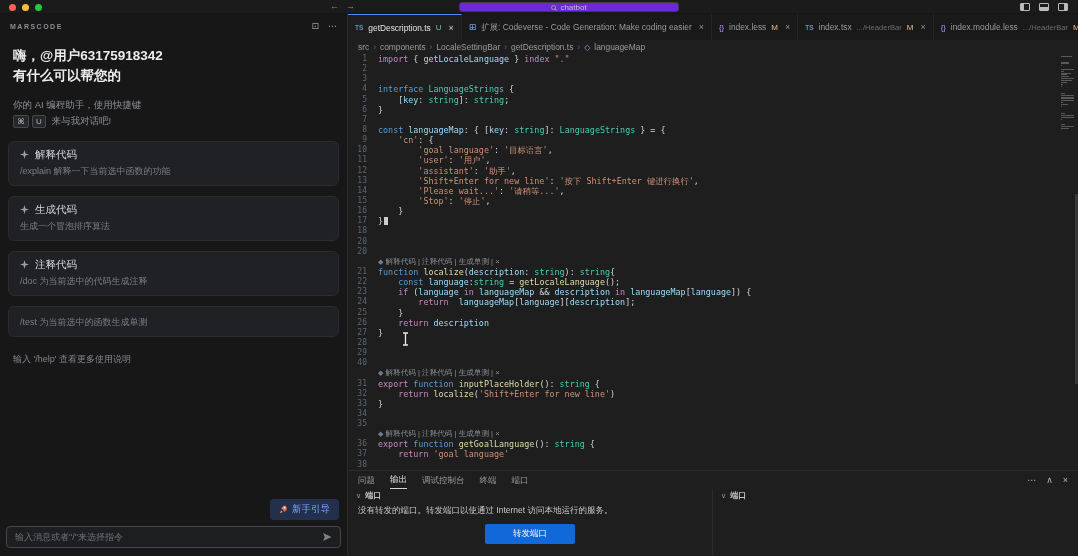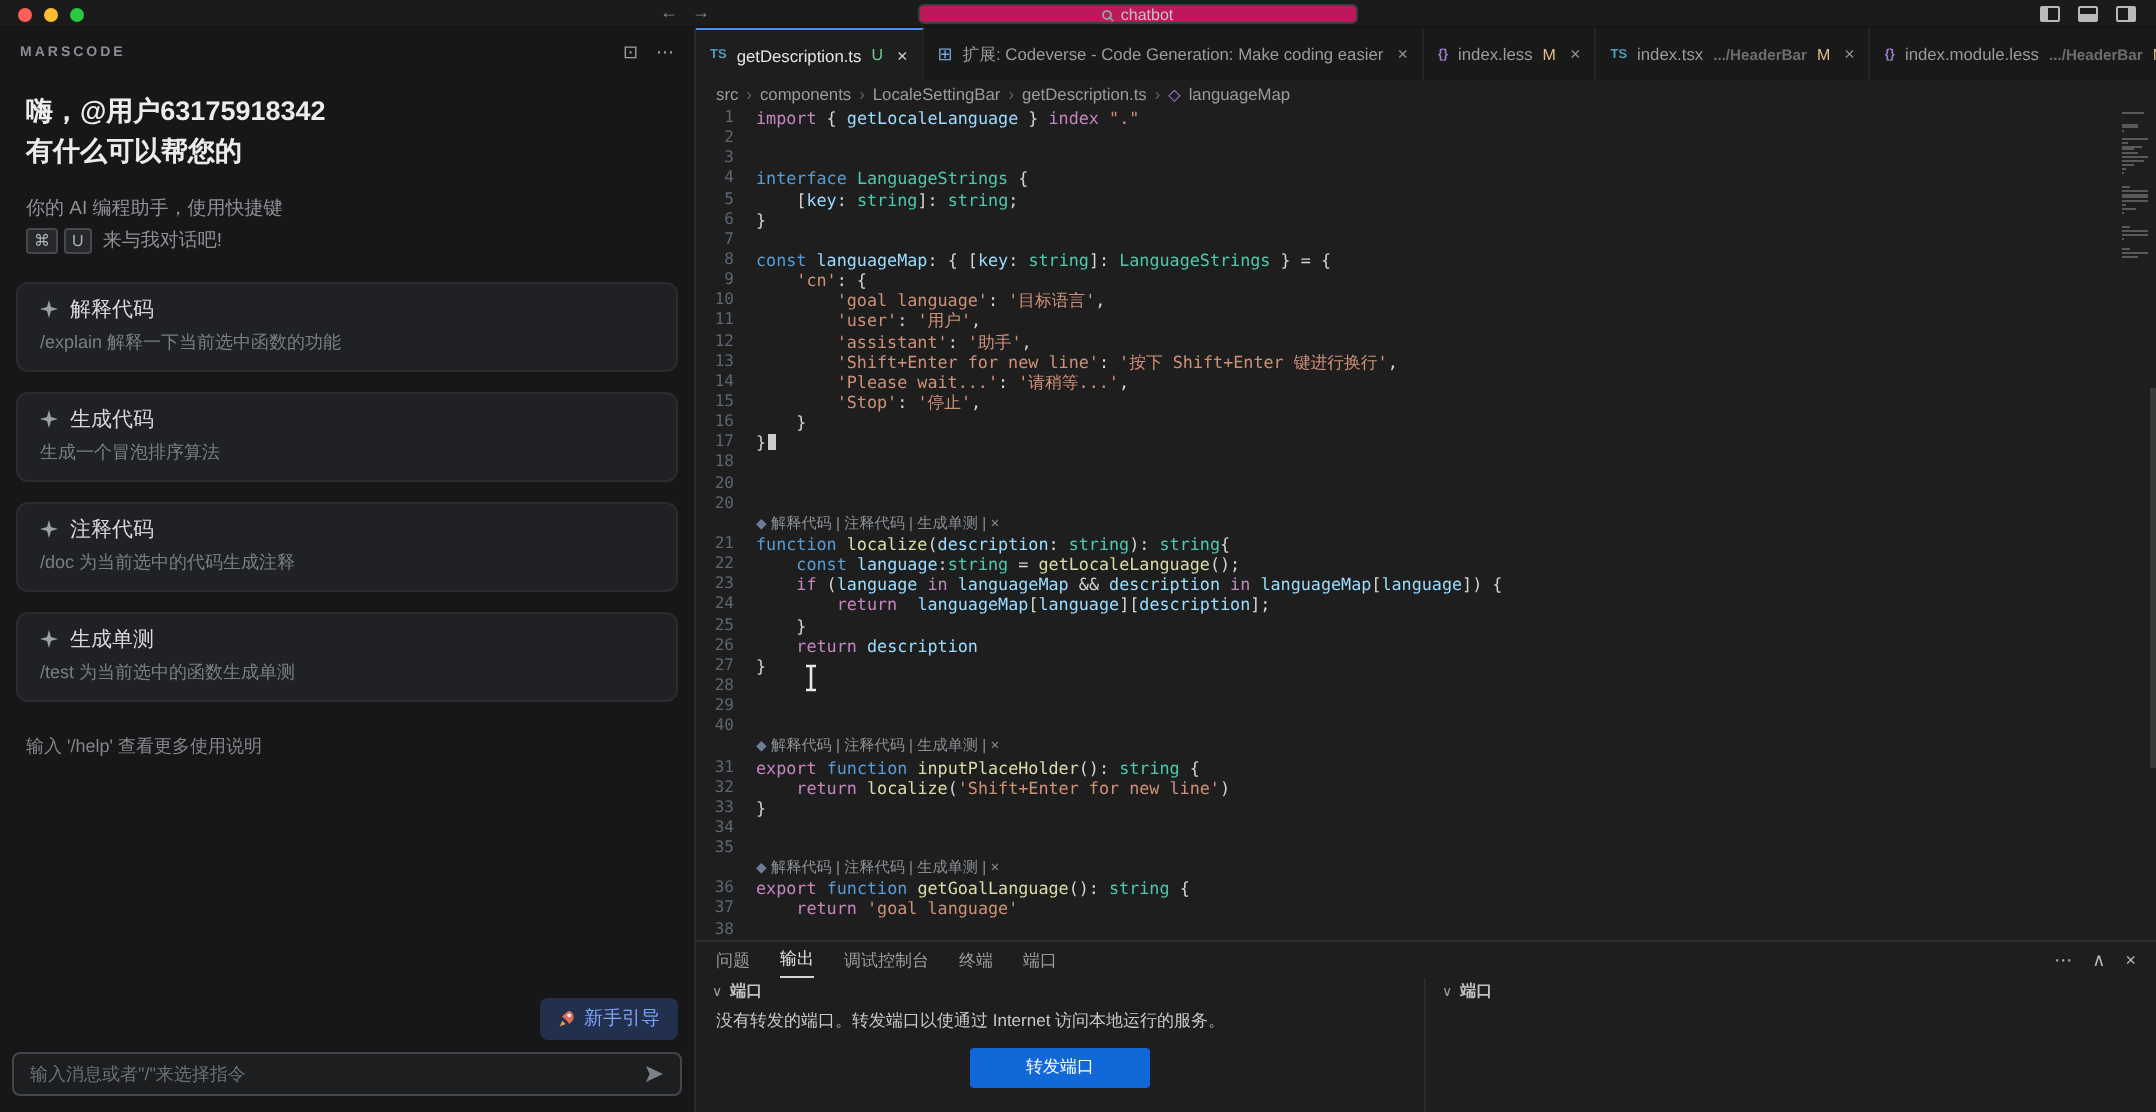--- a/index.html
+++ b/index.html
@@ -6,21 +6,21 @@
   html,body { width:1078px; height:556px; overflow:hidden; background:#111; }
   body { font-family:"Liberation Sans","DejaVu Sans",sans-serif; color:#ccc; position:relative; }
   .window { position:absolute; inset:0; background:#1e1e1e; }
 
   
   .titlebar { position:absolute; top:0; left:0; right:0; height:14px; background:#1b1b1c; border-bottom:1px solid #151515; }
   .lights { position:absolute; left:9px; top:4px; display:flex; gap:6px; }
   .light { width:7px; height:7px; border-radius:50%; display:inline-block; }
   .light.red{background:#ff5f57}.light.yellow{background:#febc2e}.light.green{background:#28c840}
   .navarrows { position:absolute; left:330px; top:1px; display:flex; gap:7px; color:#8a8a8a; font-size:9px; }
-  .cmdbox { position:absolute; left:459px; top:2px; width:220px; height:10px; background:#be185d; border:1px solid #3e3e40; border-radius:3px;
+  .cmdbox { position:absolute; left:459px; top:2px; width:220px; height:10px; background:#6d28d9; border:1px solid #3e3e40; border-radius:3px;
             display:flex; align-items:center; justify-content:center; gap:4px; color:#c3c3c3; font-size:8px; }
   .mag { width:5px; height:5px; border:1px solid #9a9a9a; border-radius:50%; position:relative; flex:0 0 auto; }
   .mag::after { content:''; position:absolute; width:3px; height:1px; background:#9a9a9a; right:-2px; bottom:-1px; transform:rotate(45deg); }
   .tb-right { position:absolute; right:10px; top:3px; display:flex; gap:9px; }
   .lay { width:10px; height:8px; border:1px solid #b9b9b9; border-radius:1px; position:relative; }
   .lay::before { content:''; position:absolute; background:#b9b9b9; }
   .lay.left::before { left:0; top:0; bottom:0; width:3px; }
   .lay.bottom::before { left:0; right:0; bottom:0; height:3px; }
   .lay.right::before { right:0; top:0; bottom:0; width:3px; }
 
@@ -47,21 +47,21 @@
 
   
   .main { position:absolute; left:348px; top:14px; right:0; bottom:0; display:flex; flex-direction:column; background:#1e1e1e; }
   .tabbar { height:26px; background:#191919; display:flex; align-items:stretch; flex:0 0 auto; overflow:hidden; }
   .tab { display:flex; align-items:center; gap:5px; padding:0 7px; border-right:1px solid #242424; font-size:8.4px; color:#9b9b9b; white-space:nowrap; flex:0 0 auto; cursor:pointer; }
   .tab.active { background:#1e1e1e; color:#e4e4e4; border-top:1px solid #4e8df6; }
   .ficon { font-size:6.5px; font-weight:bold; }
   .ficon.ts { color:#519aba; }
   .ficon.less { color:#9b7cc9; }
   .ficon.ext { color:#75a3d8; font-size:9px; font-weight:normal; }
-  .tab .dir { color:#6d6d6d; font-size:7.6px;font-weight:bold; }
+  .tab .dir { color:#6d6d6d; font-size:7.6px; }
   .badge { font-size:8px; }
   .badge.u { color:#73c991; }
   .badge.m { color:#e2c08d; }
   .tclose { color:#8f8f8f; font-size:9px; margin-left:2px; }
   .tab.active .tclose { color:#cfcfcf; }
 
   .breadcrumb { height:14px; display:flex; align-items:center; gap:4px; padding-left:10px; font-size:8.4px; color:#9b9b9b; flex:0 0 auto; }
   .breadcrumb .sep { color:#666; }
   .sym { color:#b180d7; font-size:8px; }
 
@@ -160,26 +160,20 @@
       <div class="card">
         <div class="card-title">
           <svg width="9" height="9" viewBox="0 0 10 10">
               <path d="M5 0 L6.1 3.9 L10 5 L6.1 6.1 L5 10 L3.9 6.1 L0 5 L3.9 3.9 Z" fill="#9aa0a6"></path>
             </svg>
           <span>注释代码</span>
         </div>
         <div class="card-desc">/doc 为当前选中的代码生成注释</div>
       </div>
       <div class="card">
-        <div class="card-title">
-          <svg width="9" height="9" viewBox="0 0 10 10">
-              <path d="M5 0 L6.1 3.9 L10 5 L6.1 6.1 L5 10 L3.9 6.1 L0 5 L3.9 3.9 Z" fill="#9aa0a6"></path>
-            </svg>
-          <span>生成单测</span>
-        </div>
         <div class="card-desc">/test 为当前选中的函数生成单测</div>
       </div>
     </div>
     <div class="sb-hint">输入 '/help' 查看更多使用说明</div>
     <div class="sb-spacer"></div>
     <div class="onboard-row">
       <button class="onboard-btn">
         <svg width="9" height="9" viewBox="0 0 10 10">
             <path d="M6.5 .5 C8.5 1.2 9.3 3.6 8.2 5.8 L6.2 7.8 L5.2 6.3 L3.7 4.8 L2.2 3.8 L4.2 1.8 C5 1 5.6 .6 6.5 .5 Z" fill="#e06c5a"></path>
             <circle cx="6.2" cy="3" r="1" fill="#fff"></circle>

